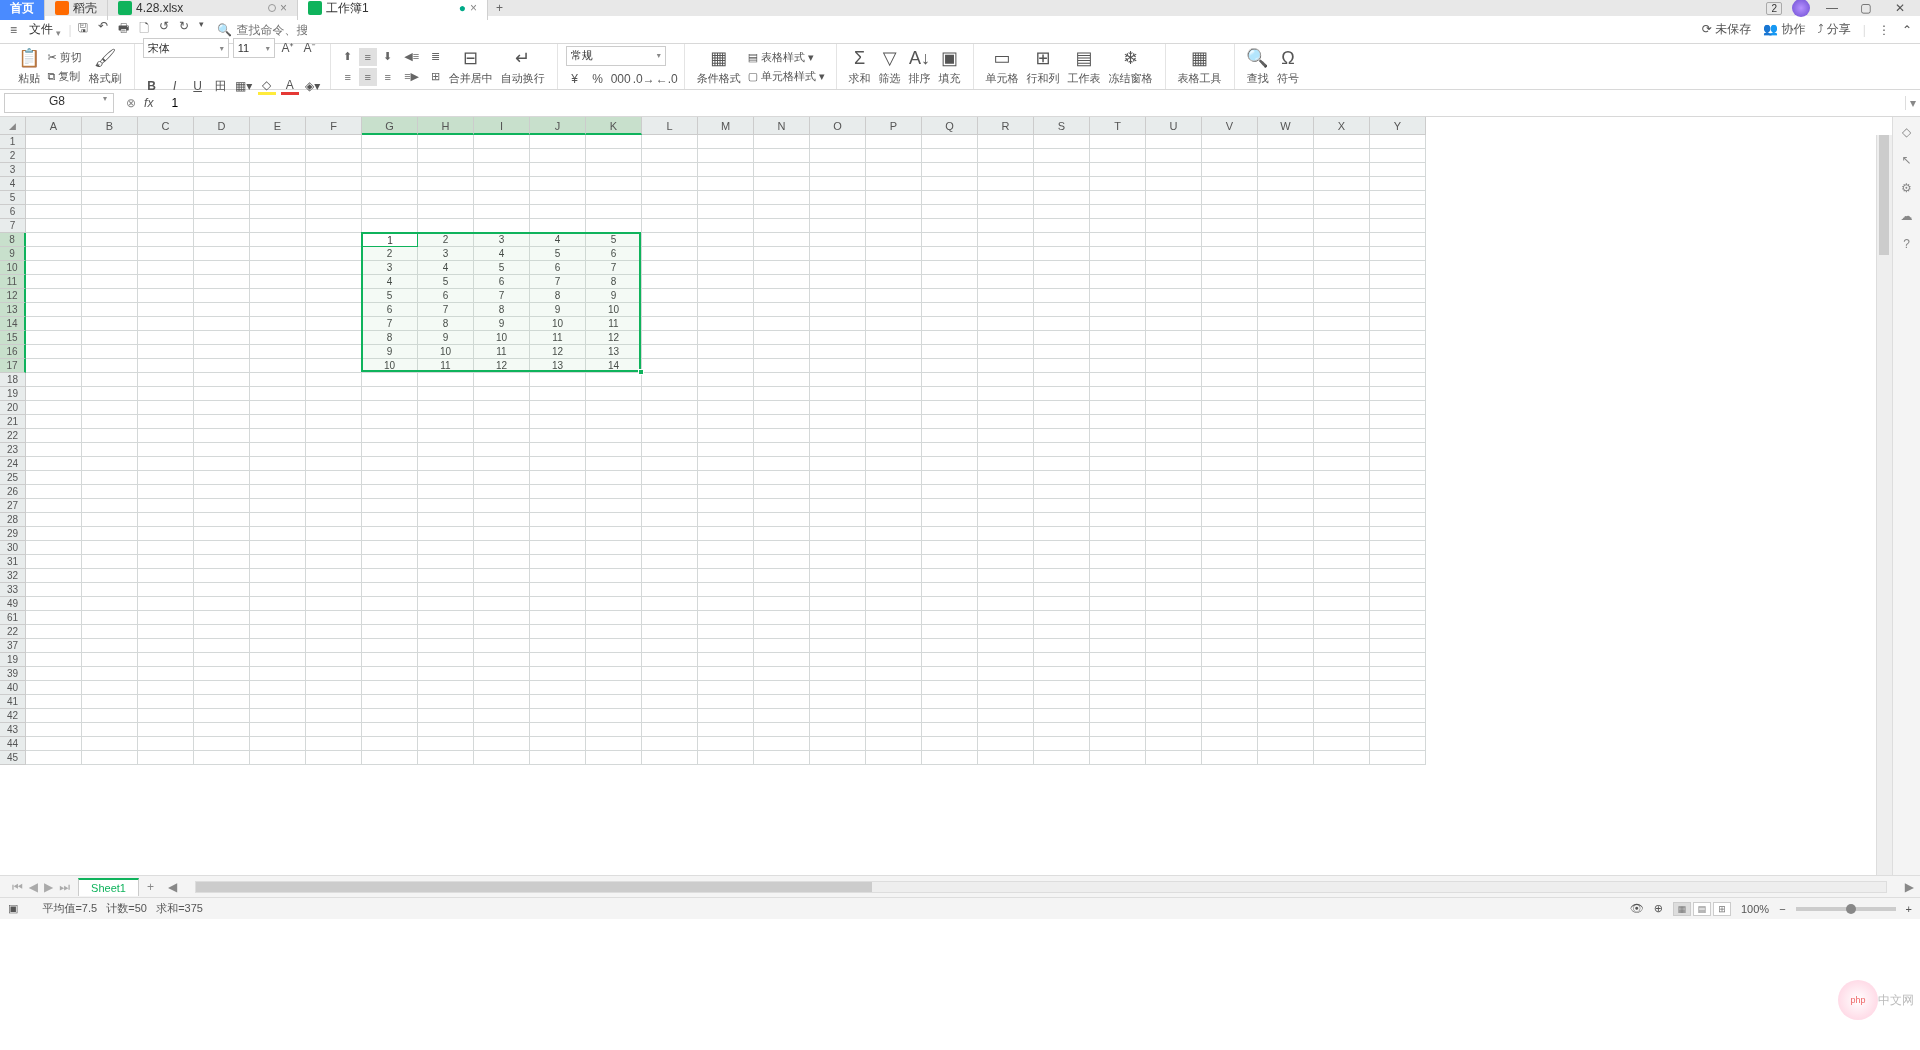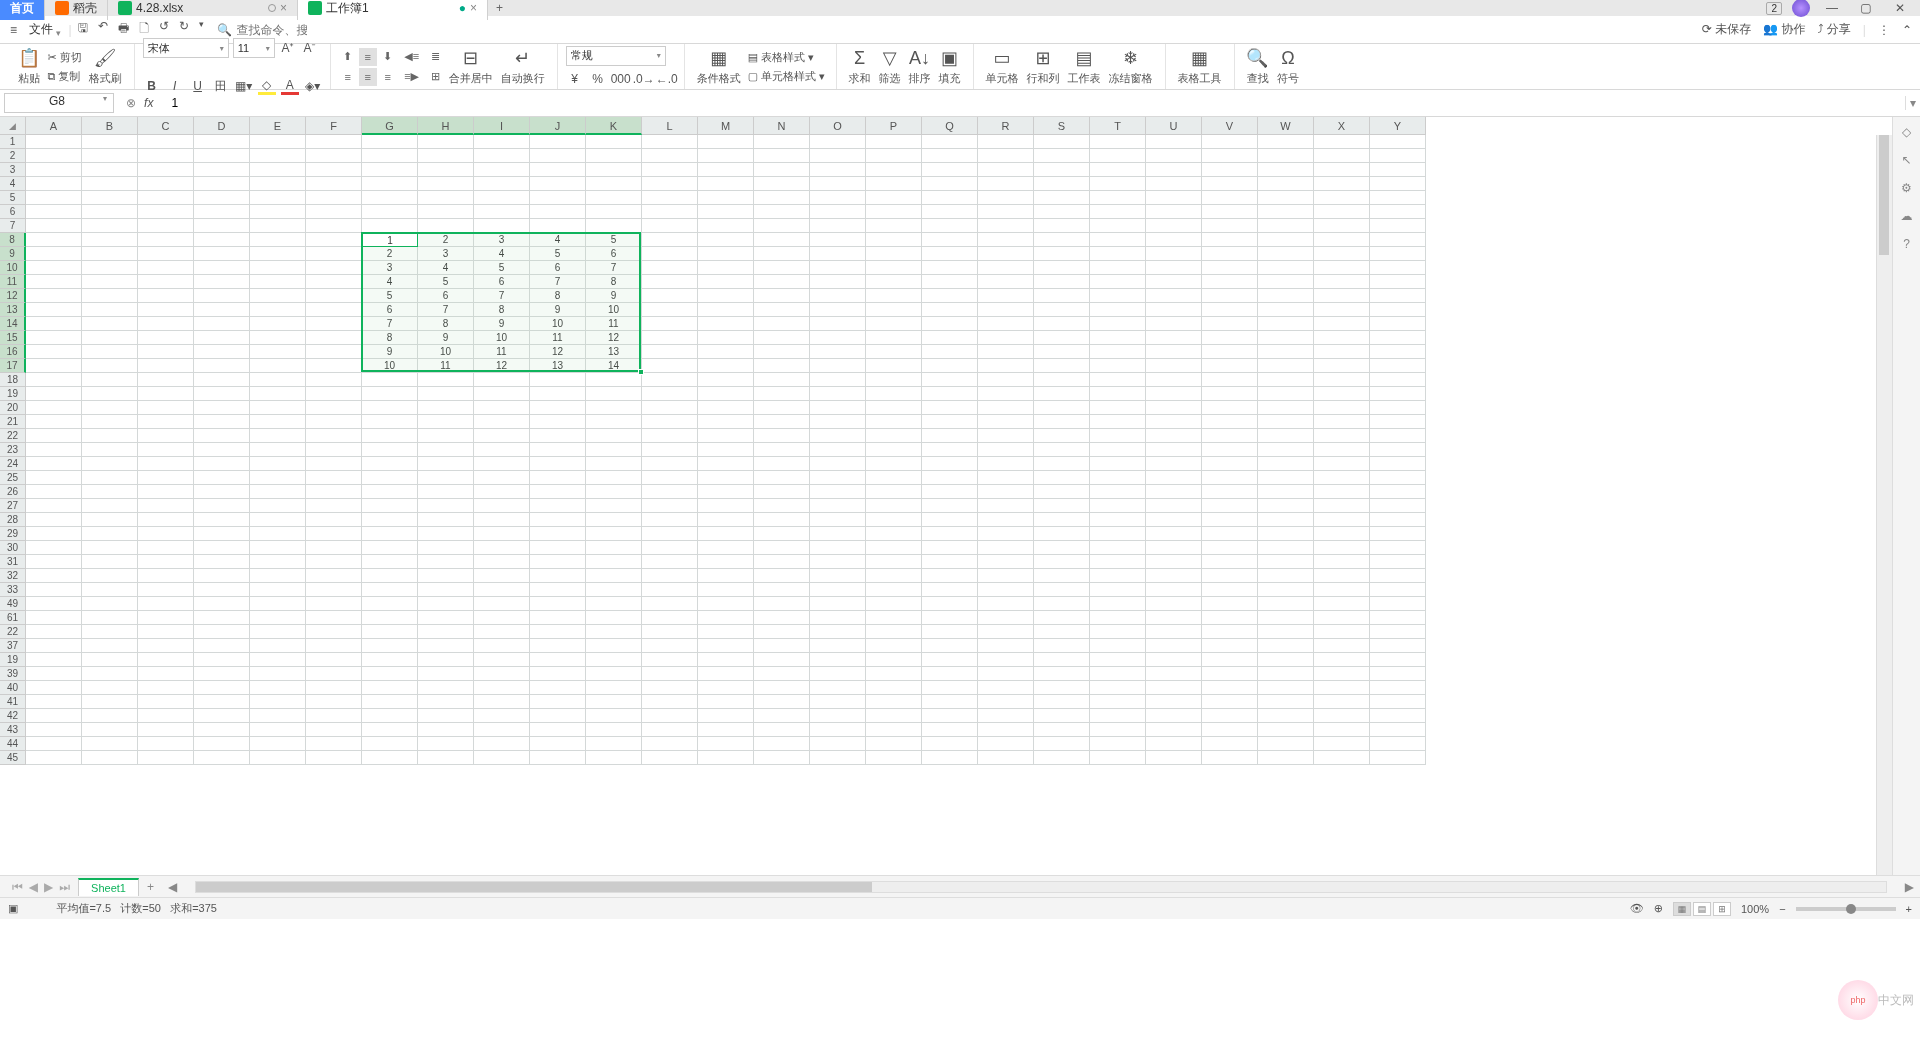--- a/index.html
+++ b/index.html
@@ -84,21 +84,21 @@
 .sheet-tabs { height: 22px; background:#f4f4f4; border-top:1px solid #ddd; display:flex;align-items:center;padding-left:4px; }
 .sheet-nav { display:flex;gap:6px;color:#aaa;padding:0 8px; }
 .sheet-tab { background:#fff;border:1px solid #ccc;border-bottom:none;padding:2px 12px;font-size:11px;color:#0fb35c;border-top:2px solid #0fb35c; }
 .sheet-add { padding:0 8px;color:#888;cursor:pointer; }
 .hscroll { flex:1; margin-left:auto; display:flex;align-items:center; }
 .hs-track { flex:1;height:12px;background:#eee;border:1px solid #ddd;position:relative;margin:0 12px; }
 .hs-thumb { position:absolute;left:0;width:40%;height:100%;background:#ccc; }
 
 
 .statusbar { height: 22px; background:#f4f4f4;border-top:1px solid #ddd;display:flex;align-items:center;padding:0 8px;font-size:11px;color:#555; }
-.statusbar .stats { margin-left:38px; }
+.statusbar .stats { margin-left:24px; }
 .statusbar-right { margin-left:auto;display:flex;align-items:center;gap:10px; }
 .view-btns { display:flex;gap:2px; }
 .view-btn { width:18px;height:14px;border:1px solid #ccc;background:#fff;cursor:pointer;display:flex;align-items:center;justify-content:center;font-size:9px;color:#777; }
 .view-btn.active { background:#ddd; }
 .zoom-slider { width:100px;height:4px;background:#ccc;position:relative; }
 .zoom-thumb { position:absolute;left:50%;top:-3px;width:10px;height:10px;border-radius:50%;background:#888; }
 
 
 .watermark { position:absolute; right:6px; bottom:30px; display:flex;align-items:center;color:#bbb;font-size:12px; pointer-events:none; }
 .wm-logo { width:40px;height:40px;border-radius:50%;background:radial-gradient(#fff,#fcd);display:flex;align-items:center;justify-content:center;font-size:9px;color:#e66; }

